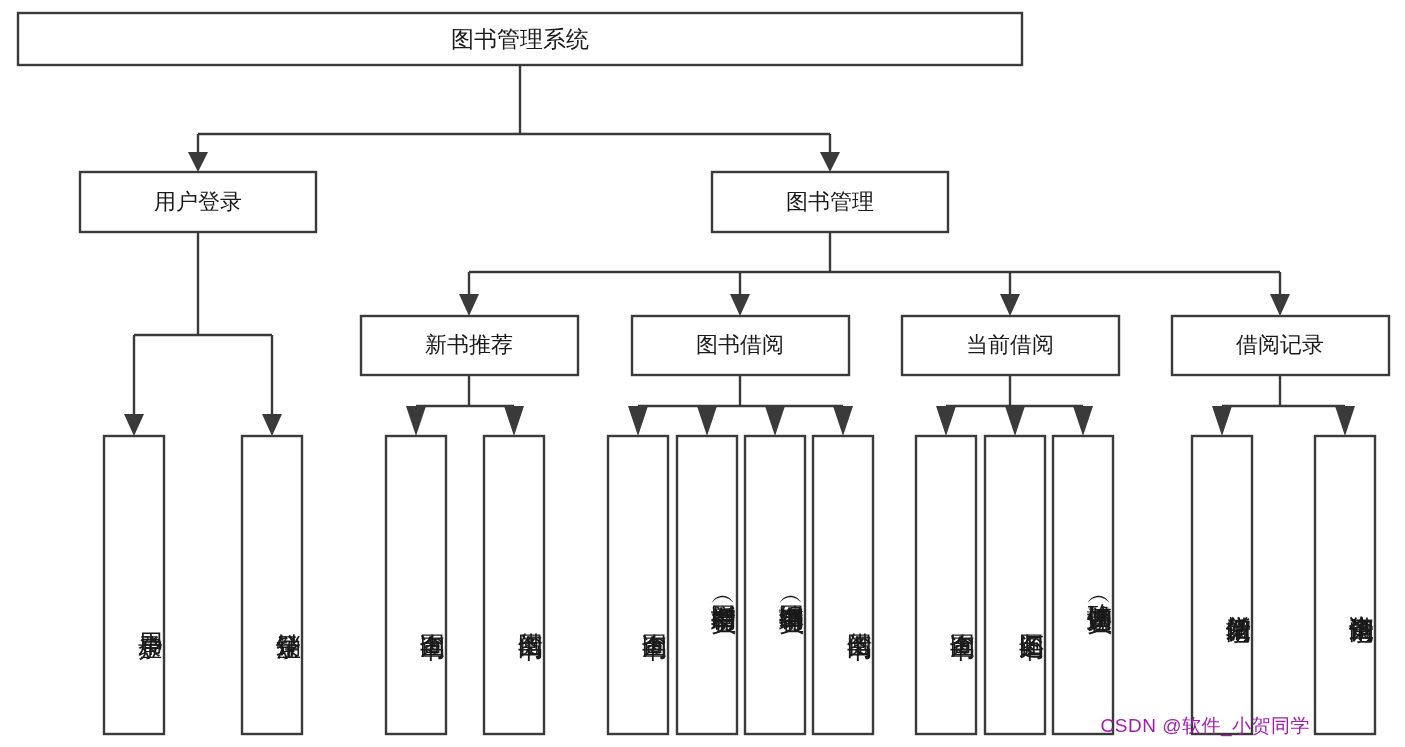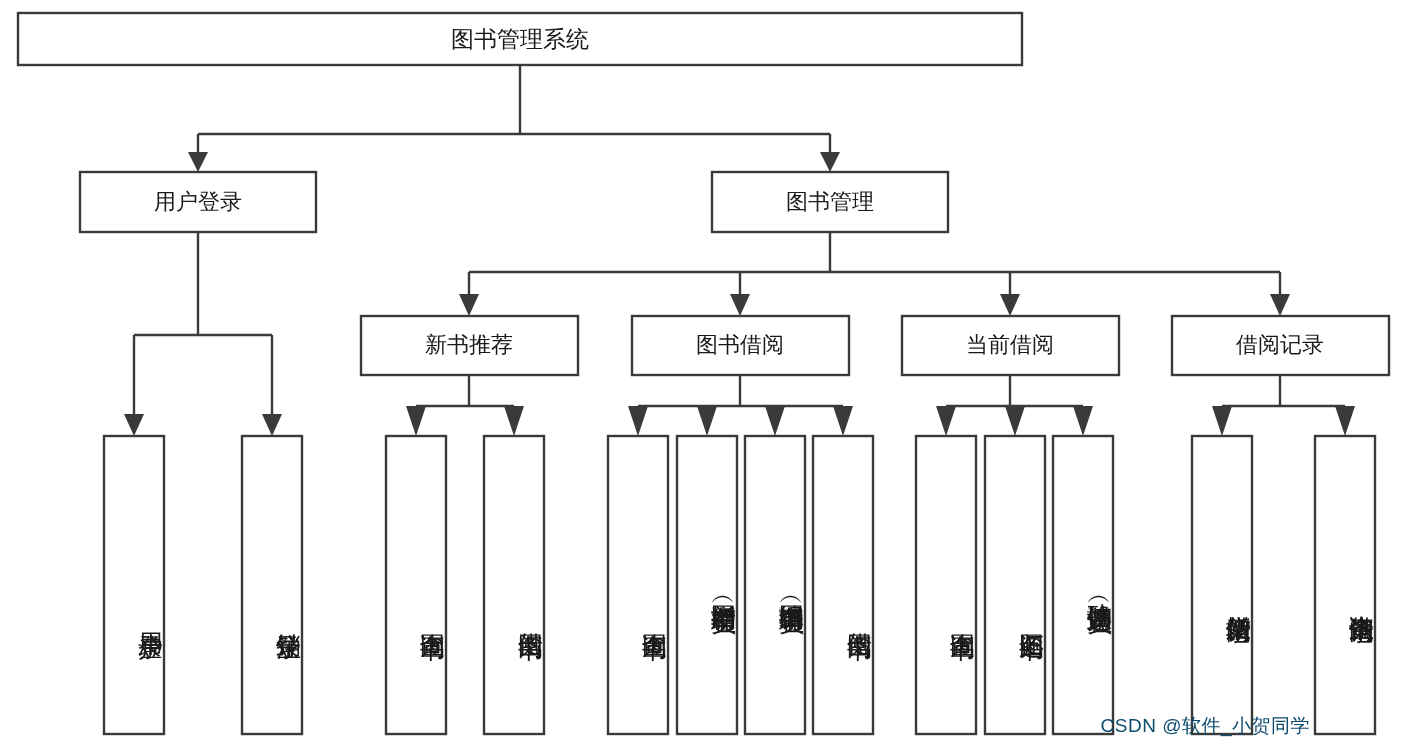--- a/index.html
+++ b/index.html
@@ -70,21 +70,21 @@
     justify-content: center;
     white-space: nowrap;
     pointer-events: none;
   }
   .watermark {
     position: absolute;
     right: 14px;
     bottom: 8px;
     font-family: "Liberation Sans", "DejaVu Sans", sans-serif;
     font-size: 19px;
-    color: #0c4a6e;
+    color: #a21caf;
     letter-spacing: 0.5px;
     white-space: nowrap;
   }
 </style>
 </head>
 <body>
 
 <div id="diagram-root">
 
   <svg class="diagram-canvas" viewBox="0 0 1405 747">

